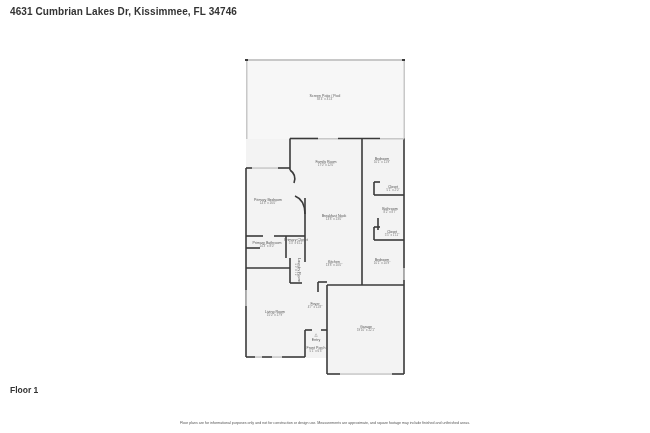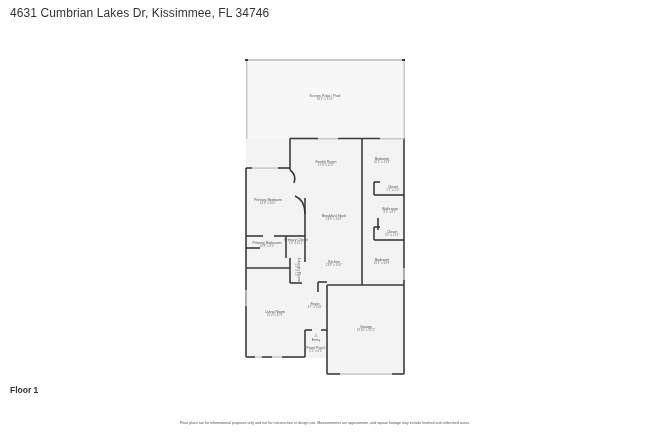--- a/index.html
+++ b/index.html
@@ -1,17 +1,17 @@
 <!DOCTYPE html>
 <html><head>
 <meta charset="utf-8">
 <style>
   html, body { margin:0; padding:0; }
   body { width:650px; height:433px; background:#ffffff; position:relative; overflow:hidden; font-family:"Liberation Sans", sans-serif; }
-  .title { position:absolute; left:10px; top:6px; font-size:12px; font-weight:normal; color:#333; letter-spacing:0.1px; }
+  .title { position:absolute; left:10px; top:6px; font-size:10px; font-weight:bold; color:#333; letter-spacing:0.1px; }
   .floor-label { position:absolute; left:10px; top:385px; font-size:8.5px; font-weight:bold; color:#333; }
   .disclaimer { position:absolute; left:0; width:650px; top:421px; text-align:center; font-size:3.6px; color:#555; }
   svg.plan { position:absolute; left:0; top:0; }
   .rl { position:absolute; transform:translate(-50%,-50%); text-align:center; color:#555; line-height:1.15; white-space:nowrap; }
   .rl .n { font-size:3.6px; display:block; }
   .rl .d { font-size:3px; display:block; color:#777; }
   .rl.vert { transform:translate(-50%,-50%) rotate(90deg); }
 </style>
 </head>
 <body>

